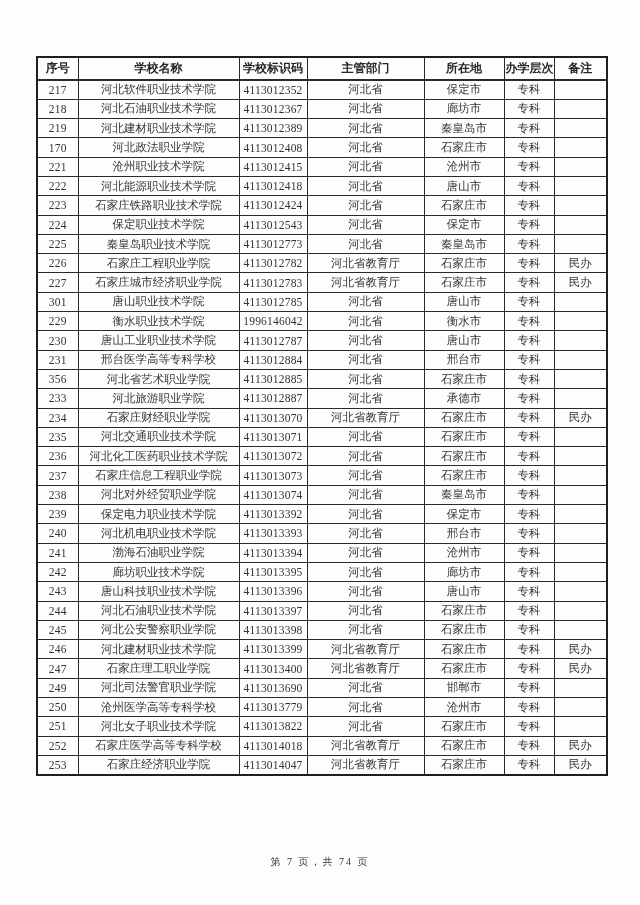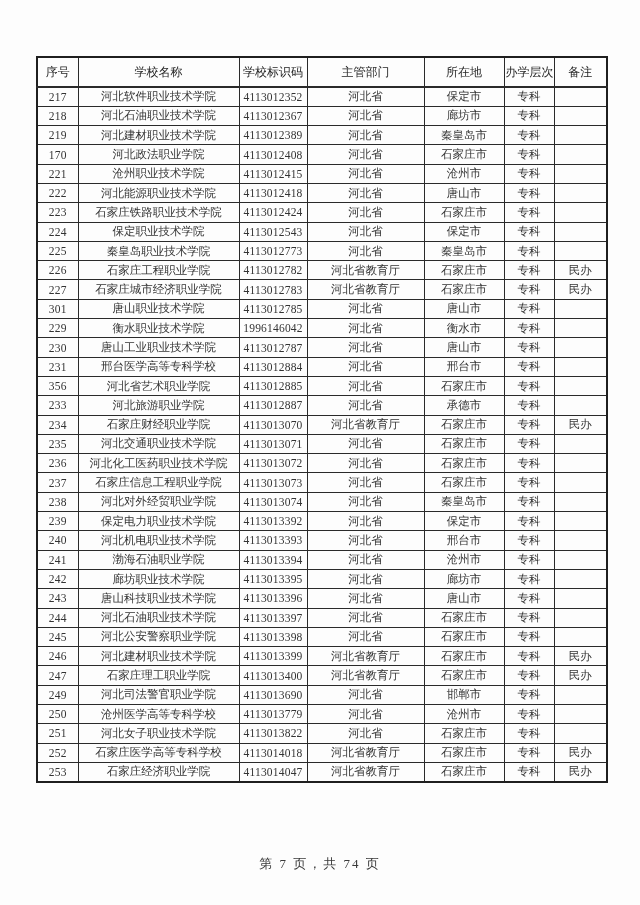--- a/index.html
+++ b/index.html
@@ -25,42 +25,42 @@
   table.school-table th,
   table.school-table td {
     border: 1px solid #2a2a2a;
     text-align: center;
     vertical-align: middle;
     overflow: hidden;
     white-space: nowrap;
     padding: 0 1px;
   }
   table.school-table th {
-    height: 30px;
+    height: 23px;
     font-size: 12px;
-    font-weight: normal;
+    font-weight: bold;
     color: #262626;
     border-bottom-width: 2px;
   }
   table.school-table td {
     height: 19.3px;
     font-size: 11.5px;
     color: #333333;
   }
   table.school-table td.num {
     font-size: 11.5px;
     letter-spacing: 0.2px;
   }
   .footer {
     position: absolute;
     left: 0;
     top: 855px;
     width: 100%;
     text-align: center;
-    font-size: 13px;
+    font-size: 10px;
     letter-spacing: 2px;
     color: #3a3a3a;
   }
 </style>
 </head>
 <body>
 
 <div class="page">
 
   <table class="school-table">

